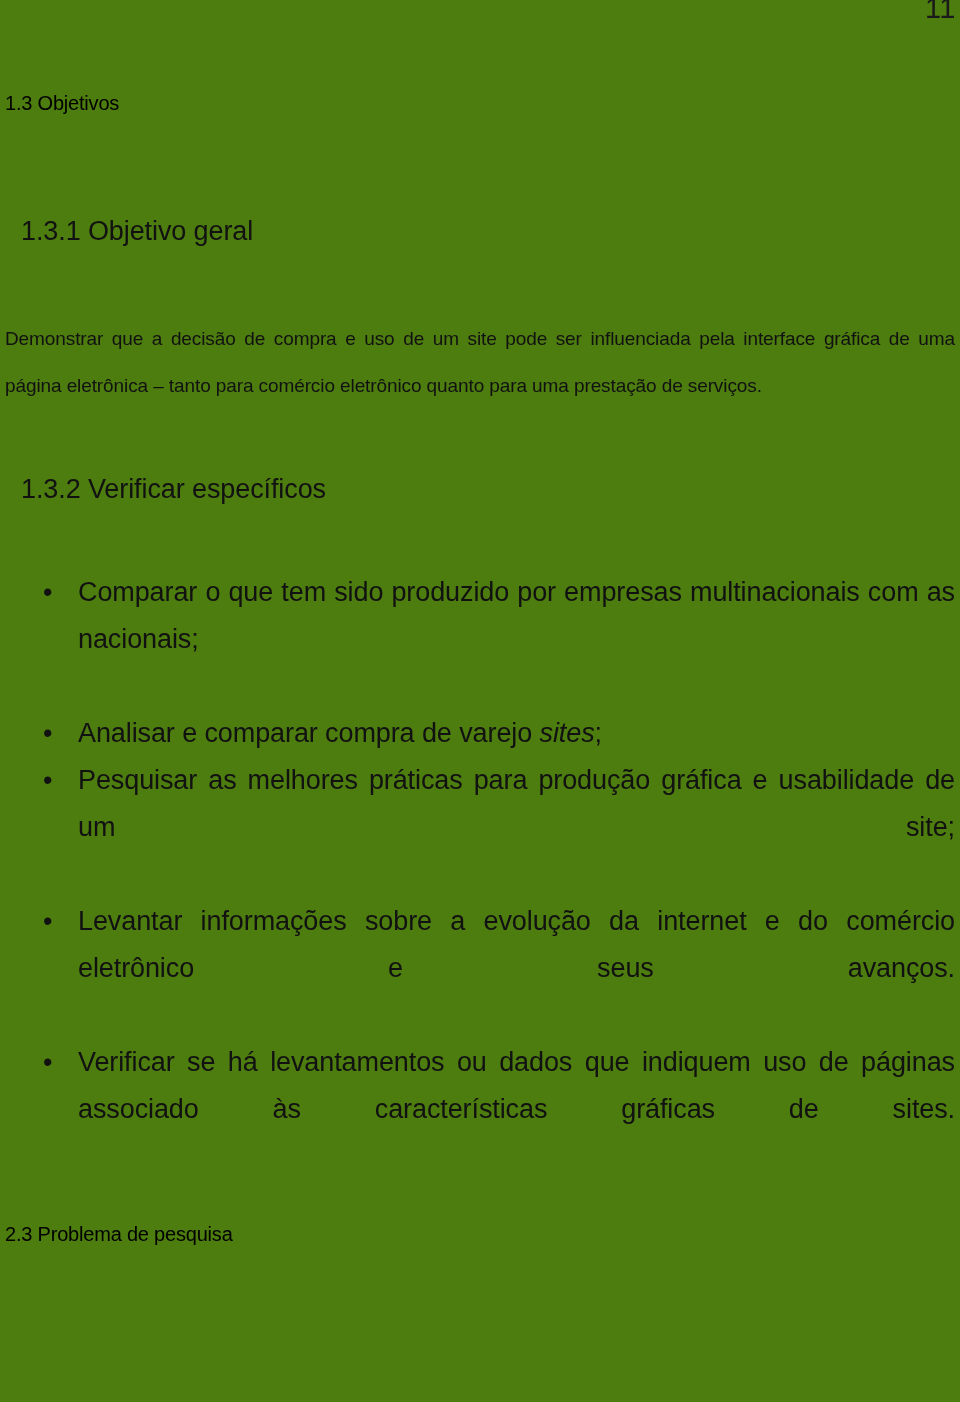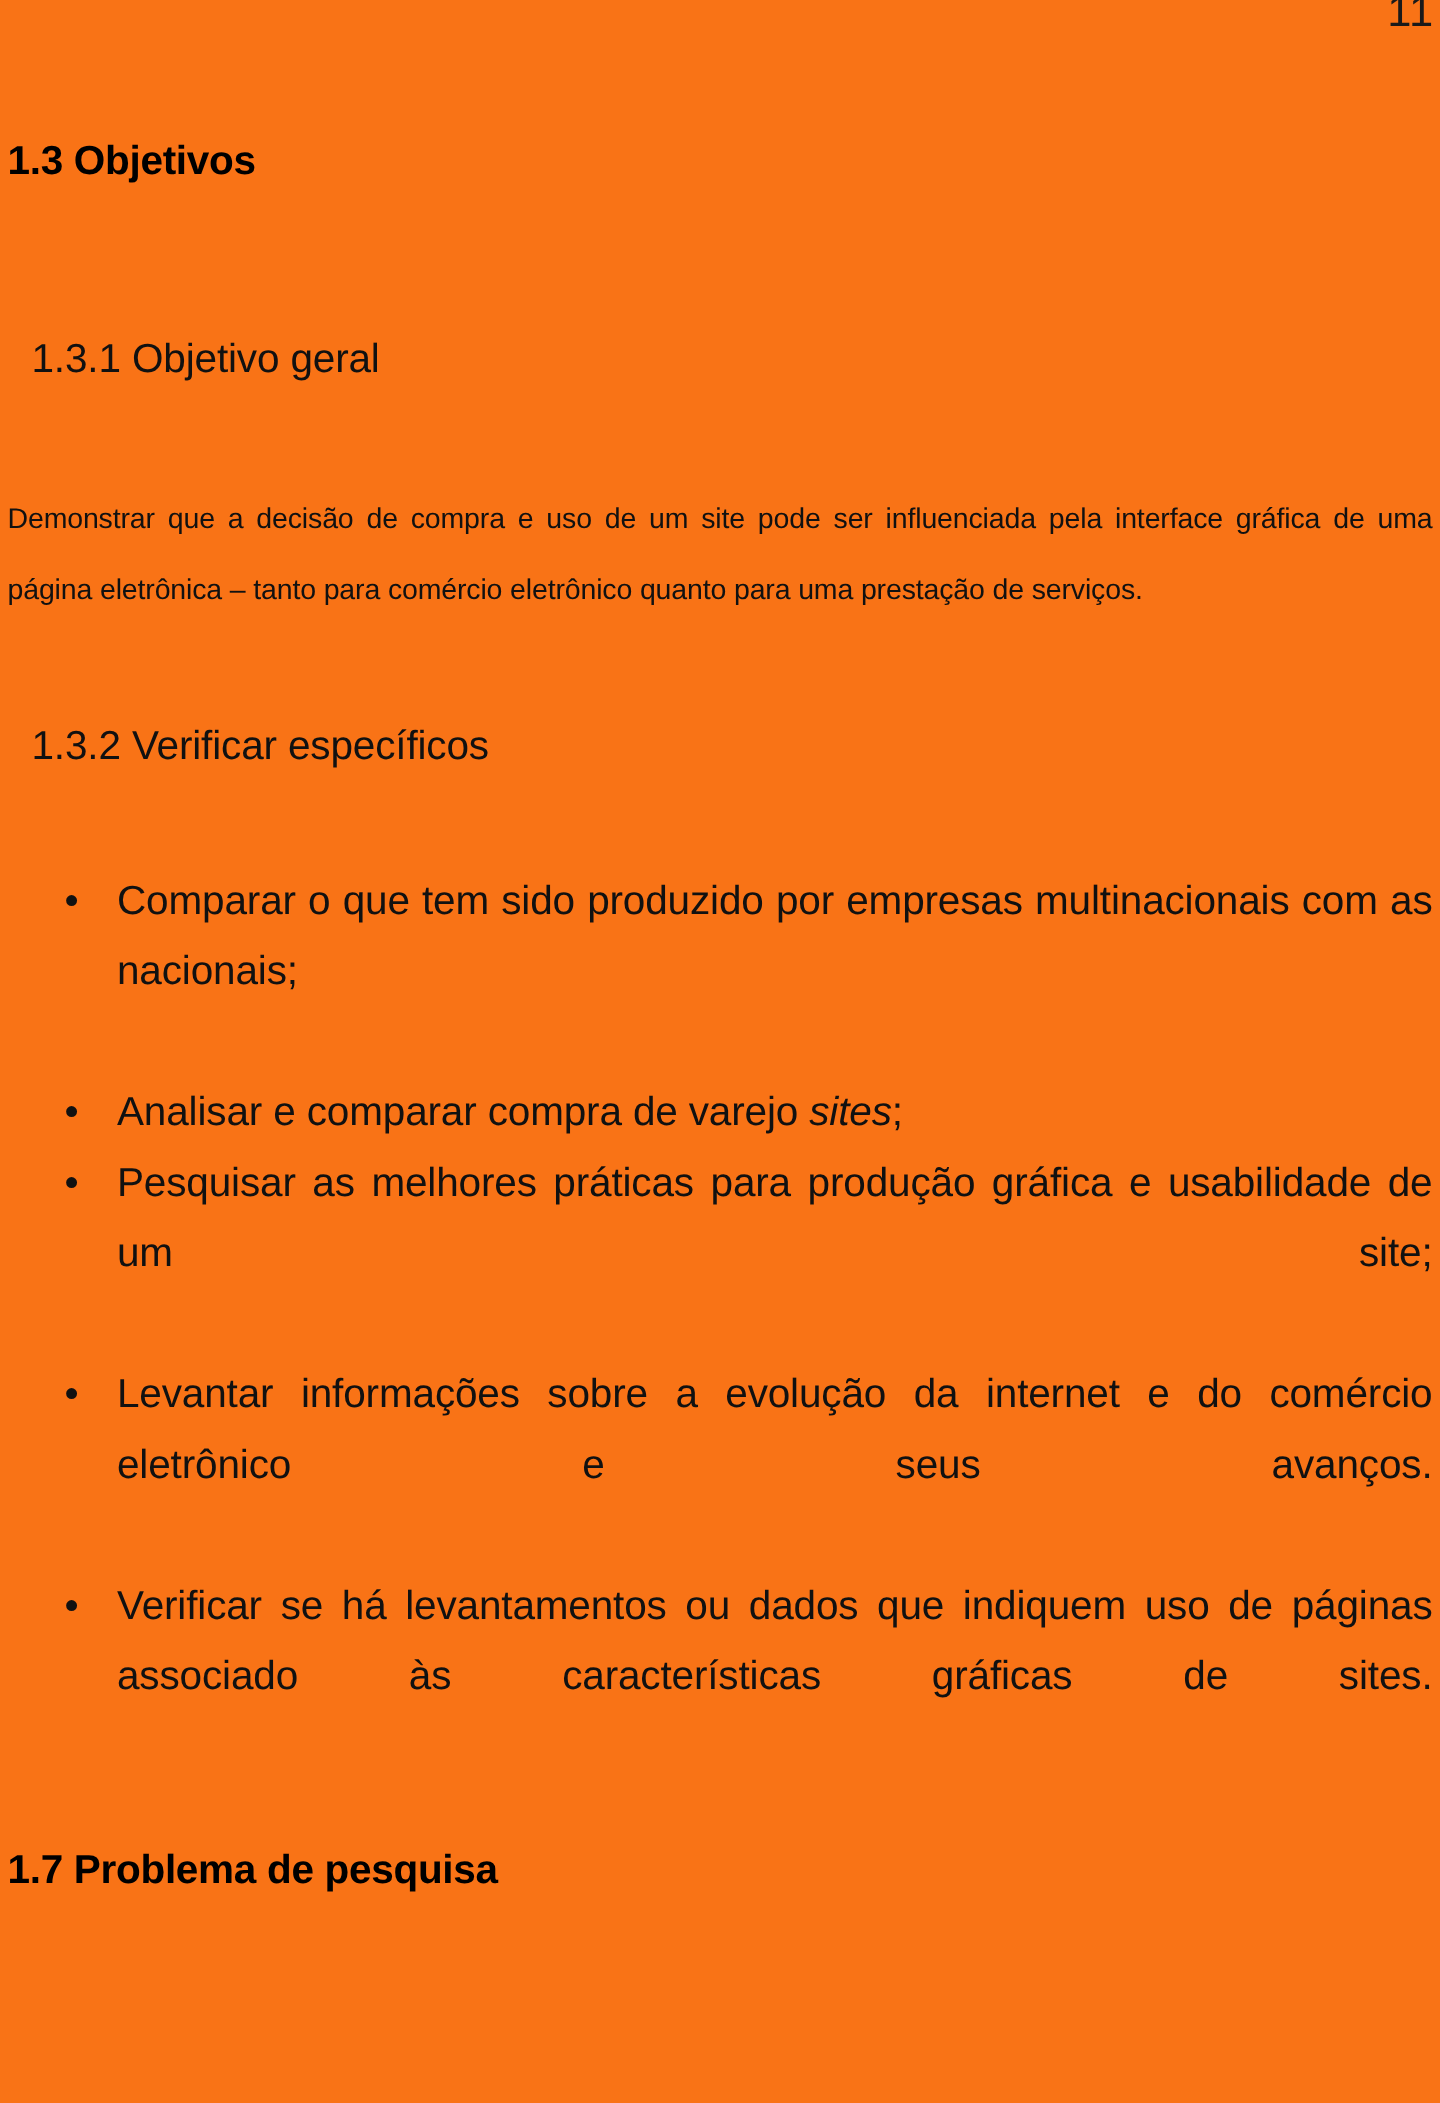--- a/index.html
+++ b/index.html
@@ -9,42 +9,42 @@
     background: #ffffff;
   }
   body {
     font-family: "Liberation Sans", sans-serif;
     color: #000000;
   }
   .page {
     position: relative;
     width: 960px;
     height: 1402px;
-    background: #f97316;
+    background: #4d7c0f;
     overflow: hidden;
     box-sizing: border-box;
   }
   .page-number {
     position: absolute;
     top: -6px;
     right: 4px;
     font-size: 29px;
     line-height: 1;
     letter-spacing: 0.5px;
     color: #1a1a1a;
   }
   .content {
     position: absolute;
     left: 5px;
     top: 0;
     width: 950px;
   }
   .h-major {
-    font-size: 27px;
-    font-weight: bold;
+    font-size: 20px;
+    font-weight: normal;
     line-height: 1.15;
     letter-spacing: -0.2px;
     margin: 0;
     color: #000;
   }
   .h-minor {
     font-size: 27px;
     font-weight: normal;
     line-height: 1.15;
     letter-spacing: -0.1px;
@@ -156,21 +156,21 @@
 
       <li class="bullet-item">
         <span class="dot">•</span>
         <span class="btext">Verificar se há levantamentos ou dados que indiquem uso de páginas associado às características gráficas de sites.</span>
       </li>
 
     </ul>
 
     <div class="sp-5"></div>
 
-    <h2 class="h-major">1.7 Problema de pesquisa</h2>
+    <h2 class="h-major">2.3 Problema de pesquisa</h2>
 
     <div class="sp-6"></div>
 
 
     <div class="sp-7"></div>
 
   </div>
 </div>
 
 </body></html>

